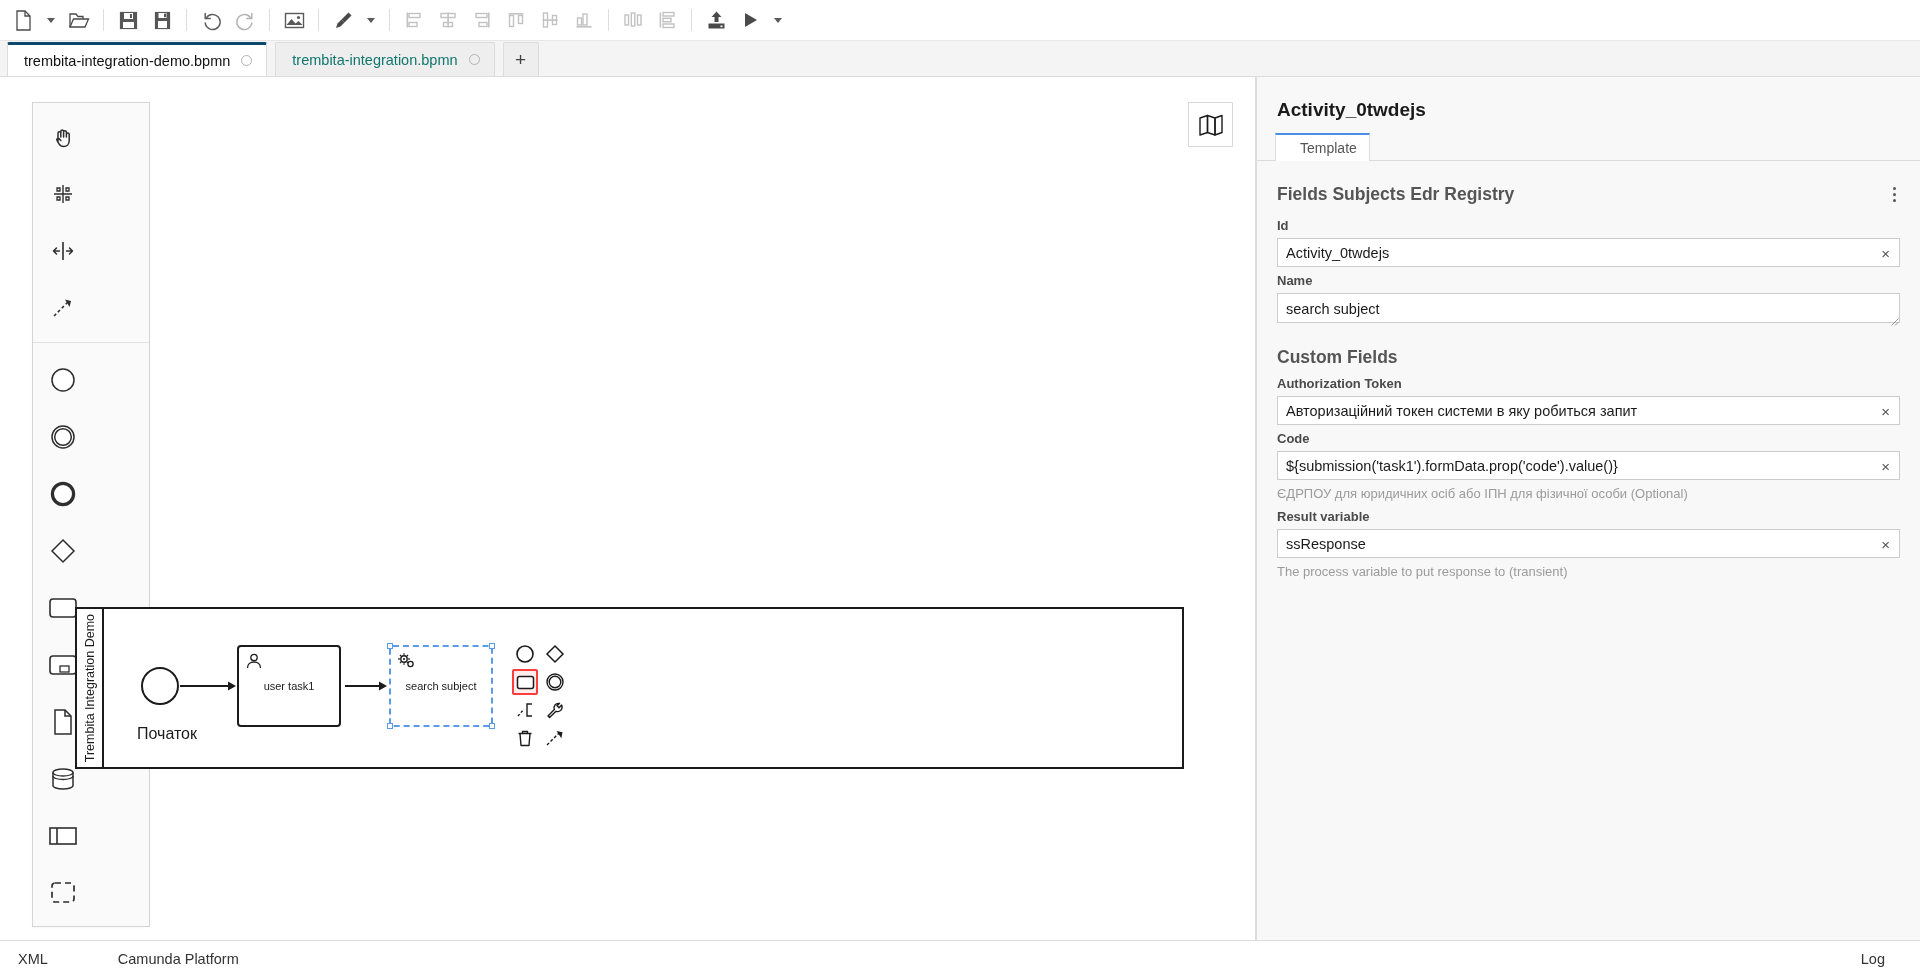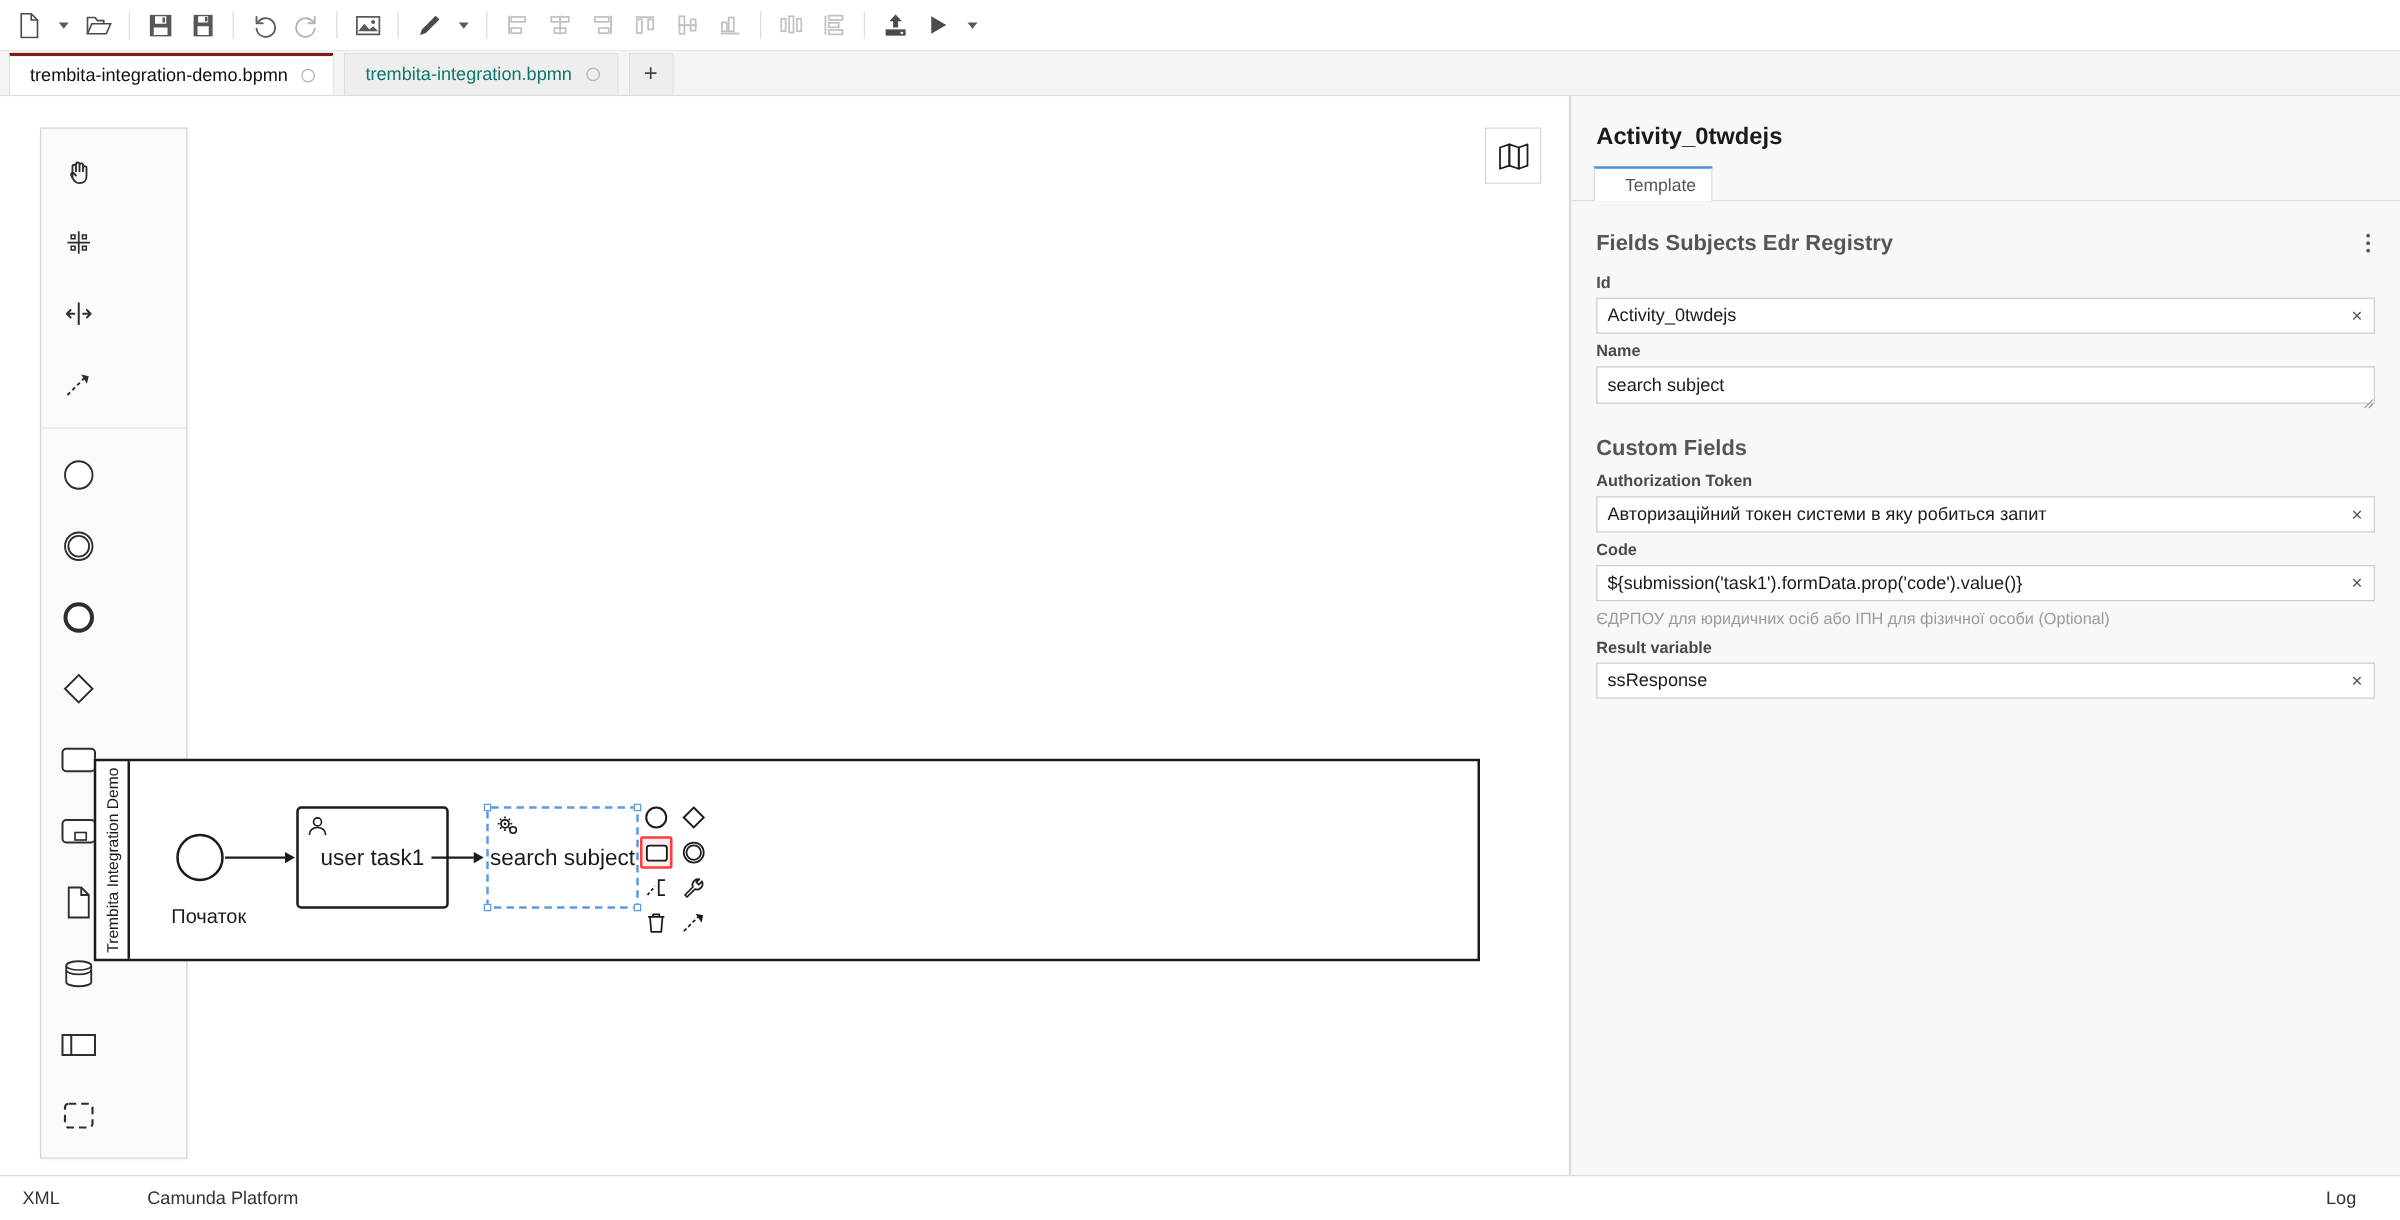--- a/index.html
+++ b/index.html
@@ -50,21 +50,21 @@
     border-bottom: none;
     margin-right: 8px;
     font-size: 14.5px;
     color: #0f766e;
     cursor: pointer;
     position: relative;
     border-radius: 2px 2px 0 0;
   }
   .tab.active {
     background: #ffffff;
-    border-top: 3px solid #7f1d1d;
+    border-top: 3px solid #0c4a6e;
     padding-top: 0px;
     color: #111;
   }
   .tab .dot {
     width: 11px; height: 11px;
     border: 1px solid #b4b4b4;
     border-radius: 50%;
     margin-left: 11px;
     flex: none;
   }
@@ -148,26 +148,26 @@
     background: #fff;
   }
   .start-label {
     position: absolute; left: 48px; top: 103px;
     width: 72px; text-align: right;
     font-size: 16px; color: #1b1b1b; margin-top: 13px;
   }
   .flow-arrow { position: absolute; }
   .task {
     position: absolute;
-    width: 122px; height: 82px;
+    width: 104px; height: 82px;
     background: #fff;
     border: 2px solid #1b1b1b;
     border-radius: 4px;
     display: flex; align-items: center; justify-content: center;
-    font-size: 18px; color: #1b1b1b; text-align: center;
+    font-size: 11px; color: #1b1b1b; text-align: center;
   }
   .task .tsk-icon { position: absolute; left: 6px; top: 5px; }
   .task.selected {
     border: 2px dashed #5b9ae6;
     outline: none;
   }
   .task.selected .sel-handle {
     position: absolute; width: 6px; height: 6px;
     background: #fff; border: 1px solid #5b9ae6;
   }
@@ -714,20 +714,21 @@
       </div>
       <div class="hint">ЄДРПОУ для юридичних осіб або ІПН для фізичної особи (Optional)</div>
 
       <div class="field">
         <label>Result variable</label>
         <div class="inp-wrap">
           <input class="inp" type="text" value="ssResponse" style="">
           <span class="clear-x">×</span>
         </div>
       </div>
+      <div class="hint">The process variable to put response to (transient)</div>
 
     </div>
   </div>
 
   <div class="statusbar">
     <div class="sb-item">XML</div>
     <div class="sb-item">Camunda Platform</div>
     <div class="spacer"></div>
     <div class="sb-item" style="margin-right:17px;">Log</div>
   </div>

